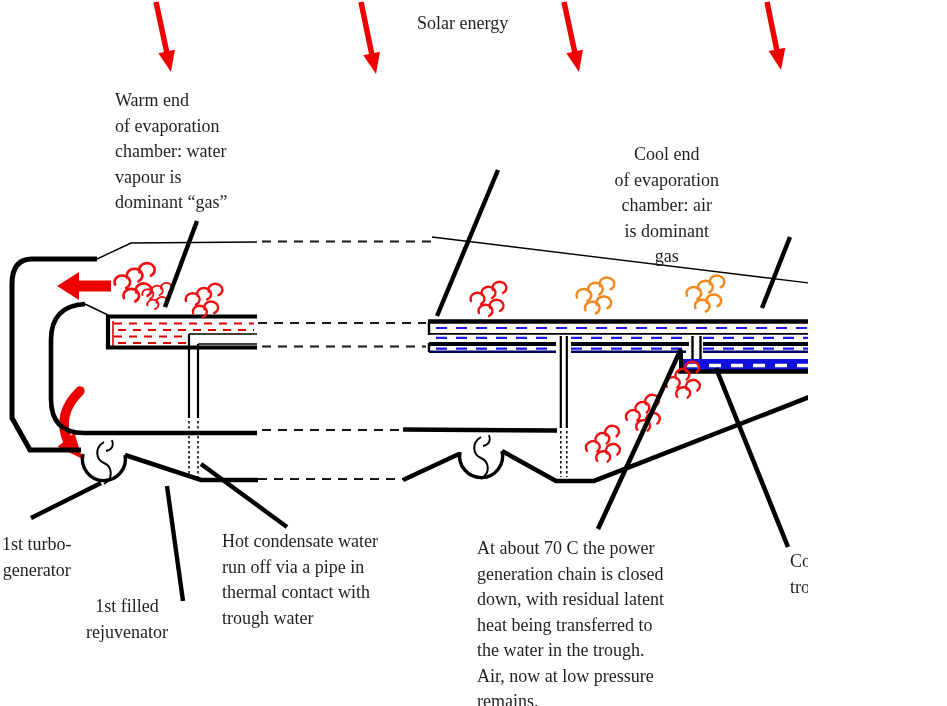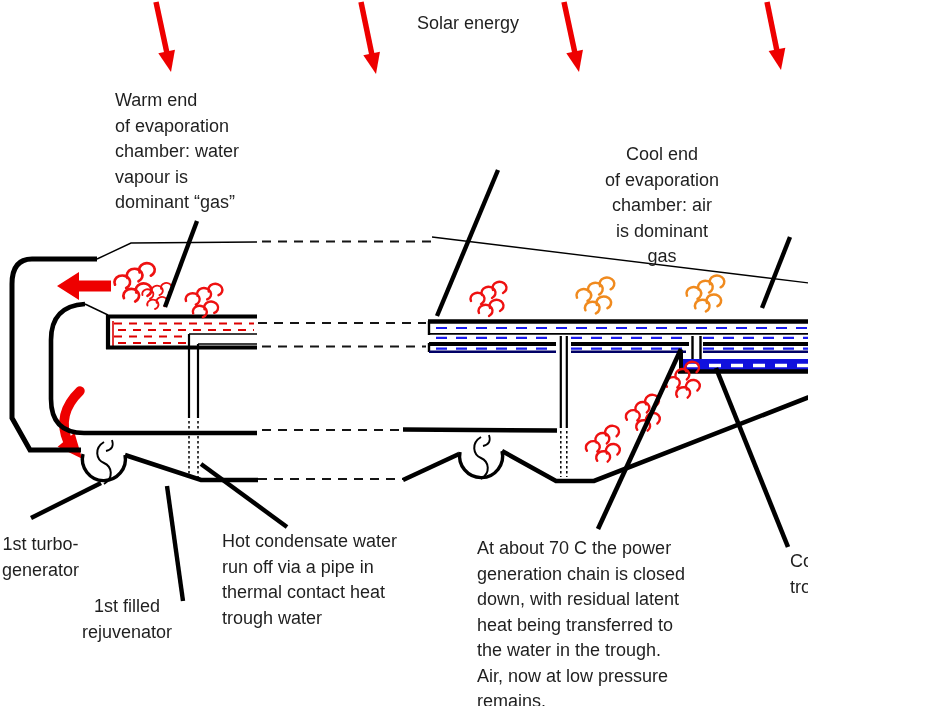--- a/index.html
+++ b/index.html
@@ -1,18 +1,18 @@
 <!DOCTYPE html>
 <html style="--arrow-red: #ee0000; --steam-red: #ee1111; --steam-orange: #f08a1e; --water-blue: #1a1aee; --trough-fill-blue: #1111dd; --brine-red: #dd0000; --navy: #000066; --spray-blue: #5050ff;"><head>
 <meta charset="utf-8">
 <style>
   html,body{margin:0;padding:0;background:#fff;}
   #stage{
     position:relative;width:808px;height:706px;background:#ffffff;
-    overflow:hidden;font-family:Liberation Sans, sans-serif;
+    overflow:hidden;font-family:Liberation Serif, serif;
   }
   #stage svg{position:absolute;left:0;top:0;}
   .lbl{
     position:absolute;color:#1f1f1f;font-size:18px;line-height:25.5px;
     white-space:pre-line;letter-spacing:0px;
   }
   .r{text-align:center;}
   .c{text-align:center;}
 </style>
 </head>
@@ -200,21 +200,21 @@
 of evaporation
 chamber: air
 is dominant
 gas</div>
 <div class="lbl" style="left:2px;top:532px;text-align:center;">1st turbo-
 generator</div>
 <div class="lbl c" style="left:62px;top:594px;width:130px;">1st filled
 rejuvenator</div>
 <div class="lbl" style="left:222px;top:529px;">Hot condensate water
 run off via a pipe in
-thermal contact heat
+thermal contact with
 trough water</div>
 <div class="lbl" style="left:477px;top:536px;">At about 70 C the power
 generation chain is closed
 down, with residual latent
 heat being transferred to
 the water in the trough.
 Air, now at low pressure
 remains.</div>
 <div class="lbl" style="left:790px;top:549px;">Cool
 trough</div>

